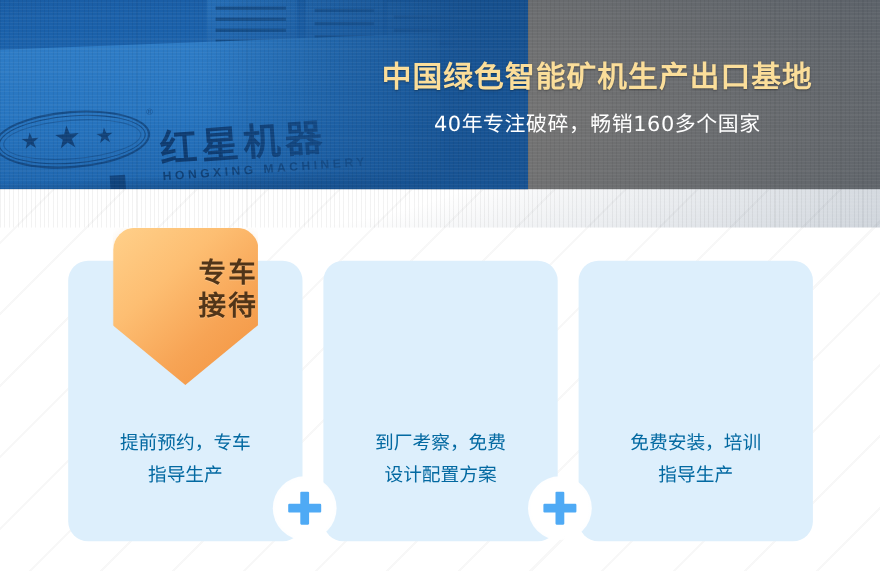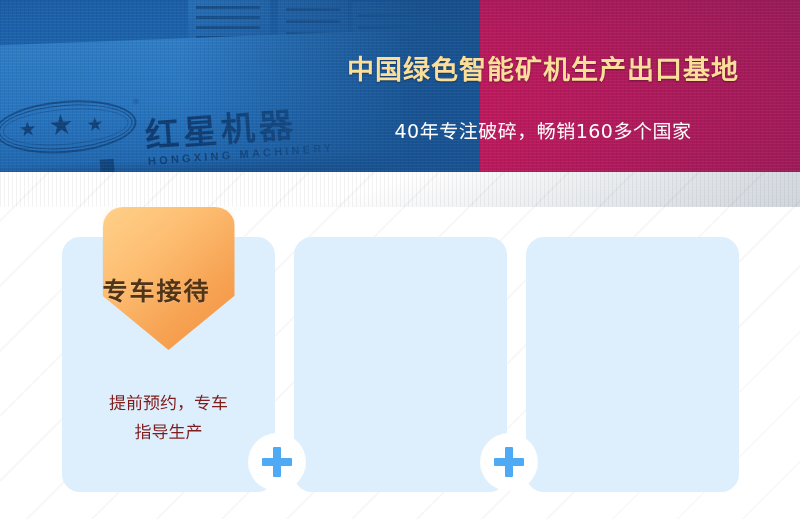--- a/index.html
+++ b/index.html
@@ -9,21 +9,21 @@
     overflow:hidden;
     font-family:"Liberation Sans","DejaVu Sans",sans-serif;
     background:#ffffff;
   }
 
   .page { position:relative; width:800px; height:519px; background:#fff; }
 
   
   .banner {
     position:absolute; left:0; top:0; width:800px; height:207px;
-    background:#be185d;
+    background:#737373;
     overflow:hidden;
   }
   
   .banner-texture {
     position:absolute; inset:0;
     background:
       repeating-linear-gradient(0deg, rgba(255,255,255,.045) 0 1px, rgba(0,0,0,0) 1px 3px),
       repeating-linear-gradient(90deg, rgba(0,0,0,.05) 0 1px, rgba(0,0,0,0) 1px 4px);
     pointer-events:none;
     z-index:6;
@@ -119,21 +119,21 @@
   .headline {
     margin-top:48px;
     font-size:27px; font-weight:bold;
     letter-spacing:1px;
     color:#FBDE9A;
     font-family:"DejaVu Sans","Liberation Sans",sans-serif;
     text-shadow:0 1px 2px rgba(0,0,0,.35);
     white-space:nowrap;
   }
   .subline {
-    margin-top:29px;
+    margin-top:10px;
     font-size:19px;
     letter-spacing:.5px;
     color:#ffffff;
     font-family:"DejaVu Sans","Liberation Sans",sans-serif;
     white-space:nowrap;
   }
 
   
   .content {
     position:absolute; left:0; top:172px; width:800px; height:347px;
@@ -172,39 +172,39 @@
   }
   .shield {
     position:absolute; inset:0;
     background:linear-gradient(138deg,#FFD08A 0%, #FDBE72 34%, #F7A455 66%, #F2923E 100%);
     clip-path:polygon(16% 0%, 84% 0%, 100% 0%, 100% 62%, 50% 100%, 0% 62%, 0% 0%);
     border-radius:20px 20px 0 0;
     box-shadow:0 4px 10px rgba(210,130,40,.22);
   }
   .shield-inner {
     position:absolute; inset:0;
-    display:flex; flex-direction:row;
-    align-items:center; justify-content:flex-start;
+    display:flex; flex-direction:column;
+    align-items:flex-end; justify-content:flex-start;
     padding-top:26px;
     z-index:4;
   }
   .shield-line {
     font-size:25px; font-weight:bold;
     letter-spacing:2px;
     color:#513519;
     font-family:"DejaVu Sans","Liberation Sans",sans-serif;
     line-height:1.18;
     text-shadow:0 1px 0 rgba(255,255,255,.20);
   }
   .card-desc {
     position:absolute; left:0; right:0; top:152px;
     text-align:center;
     font-size:17px;
     line-height:1.72;
-    color:#7f1d1d;
+    color:#0369a1;
     font-family:"DejaVu Sans","Liberation Sans",sans-serif;
   }
   .card-desc span { display:block; }
 
   
   .plus {
     position:absolute; top:290px;
     width:58px; height:58px;
     margin-left:-29px; margin-top:-29px;
     border-radius:50%;
@@ -286,23 +286,31 @@
         <div class="shield-wrap">
           <div class="shield"></div>
           <div class="shield-inner">
             <div class="shield-line">专车</div>
             <div class="shield-line">接待</div>
           </div>
         </div>
       </div>
 
       <div class="card c2">
+        <div class="card-desc">
+          <span>到厂考察，免费</span>
+          <span>设计配置方案</span>
+        </div>
       </div>
 
       <div class="card c3">
+        <div class="card-desc">
+          <span>免费安装，培训</span>
+          <span>指导生产</span>
+        </div>
       </div>
 
       <div class="plus p1">
         <div class="bar-h"></div>
         <div class="bar-v"></div>
       </div>
       <div class="plus p2">
         <div class="bar-h"></div>
         <div class="bar-v"></div>
       </div>

